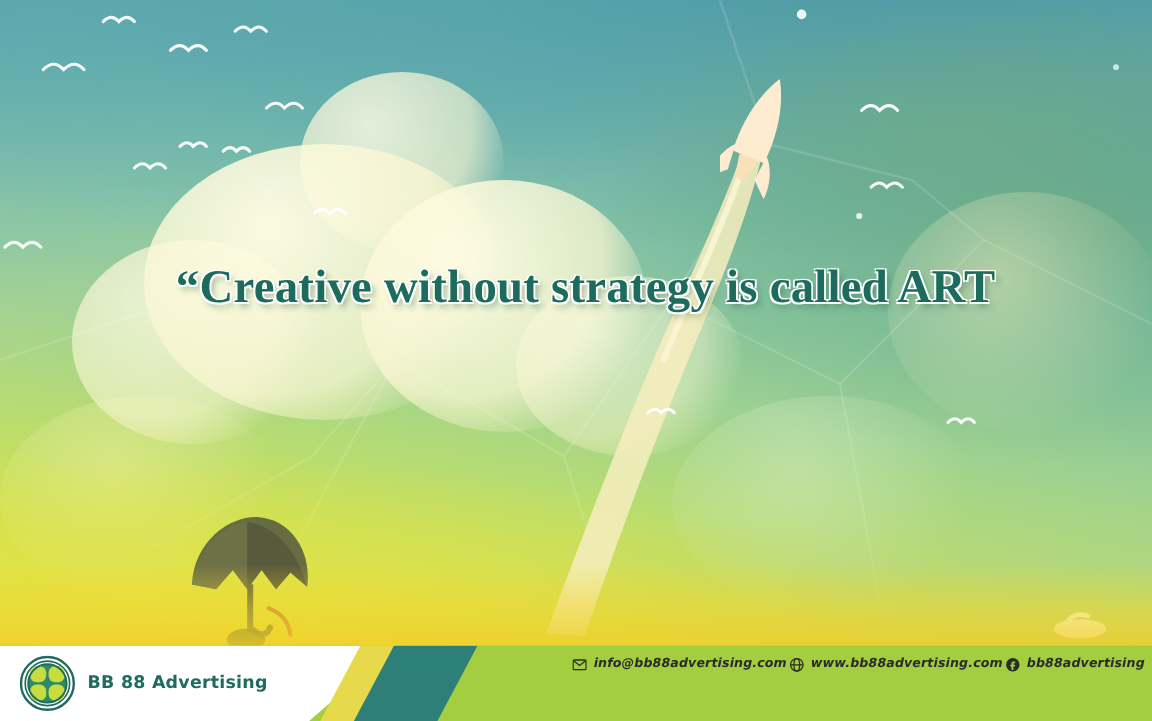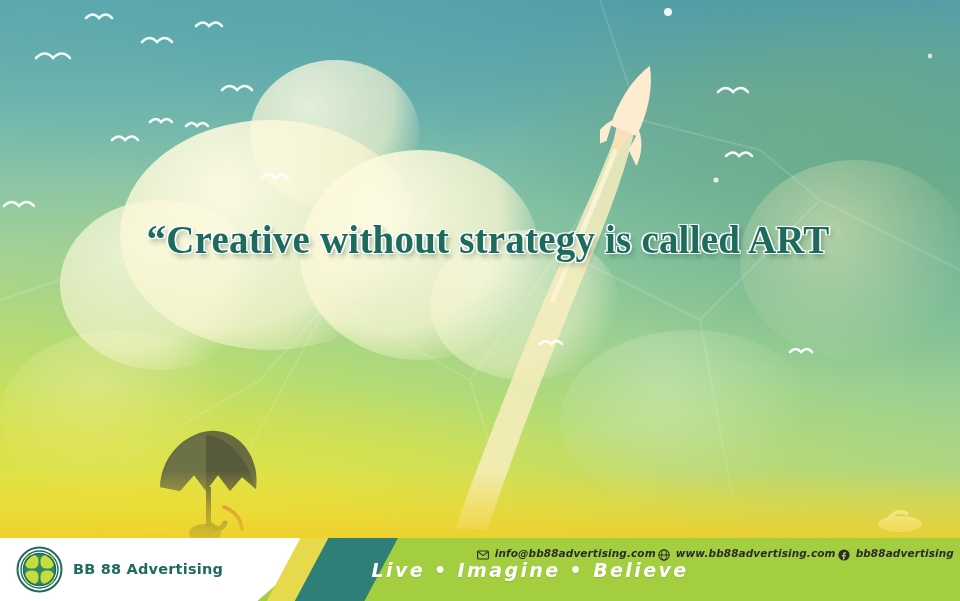--- a/index.html
+++ b/index.html
@@ -290,21 +290,20 @@
           <rect x="9" y="24.5" width="13.5" height="13.5" rx="5.5" fill="#c6dc3f"></rect>
           <rect x="24.5" y="24.5" width="13.5" height="13.5" rx="5.5" fill="#c6dc3f"></rect>
           <circle cx="23.5" cy="23.5" r="16" fill="none" stroke="#1f6b5e" stroke-width="1.6"></circle>
         </svg>
       </span>
       <span class="logo-text">
         <span>BB 88 Advertising</span><br>
       </span>
     </div>
 
-    <div class="tagline">Live • Imagine • Believe</div>
 
     <div class="contact">
       <div class="c-row">
         <span class="c-ico">
           <svg viewBox="0 0 12 12">
               <rect x="0.6" y="2" width="10.8" height="8" rx="1" fill="none" stroke="#2b2b2b" stroke-width="1.1"></rect>
               <path d="M1,2.6 L6,6.6 L11,2.6" fill="none" stroke="#2b2b2b" stroke-width="1.1"></path>
             </svg>
         </span>
         <span class="c-txt">info@bb88advertising.com</span>

